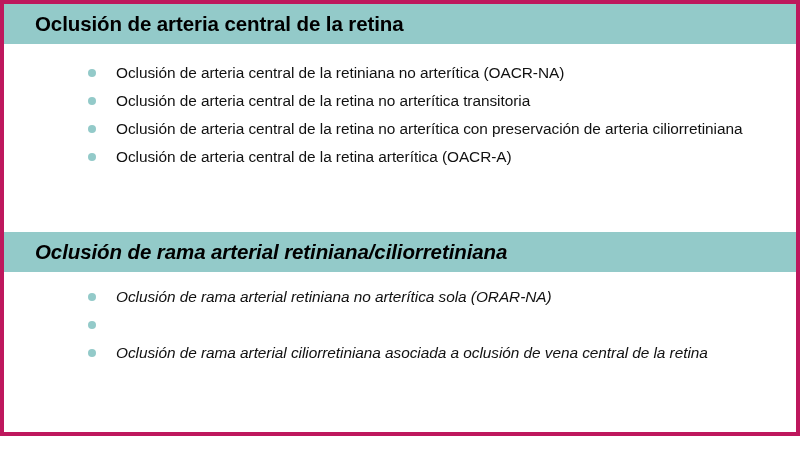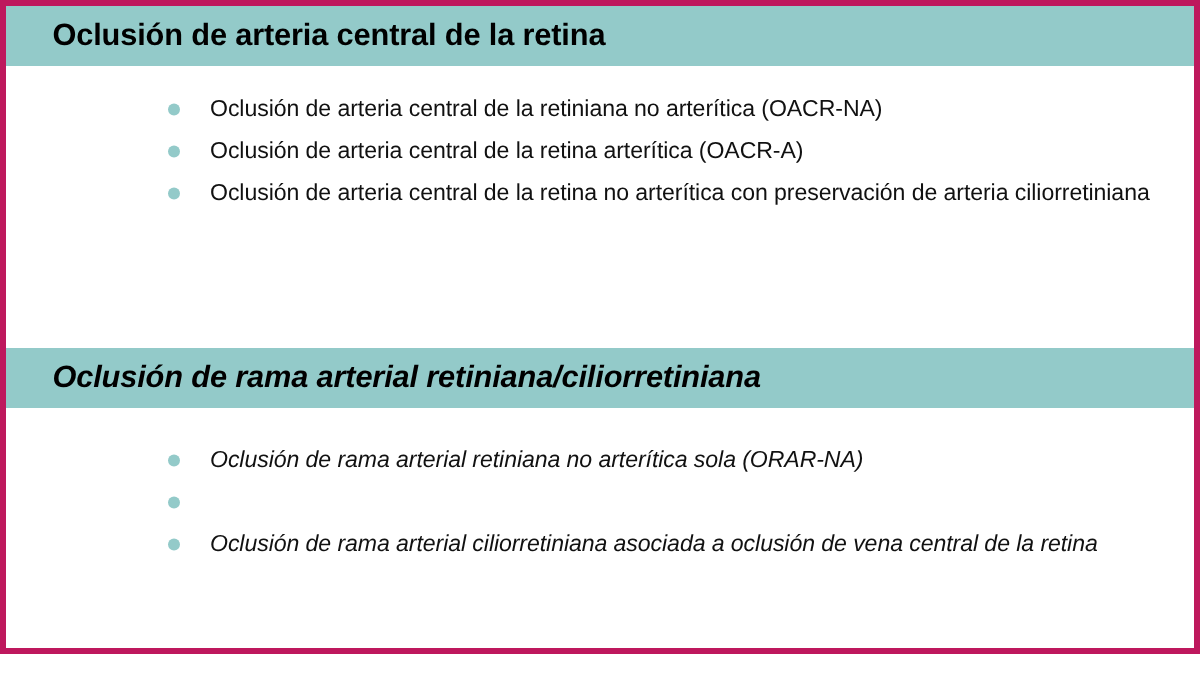--- a/index.html
+++ b/index.html
@@ -43,33 +43,32 @@
     line-height: 1;
     white-space: nowrap;
   }
 
   .bullet-list {
     padding: 0;
     margin: 0;
     list-style: none;
   }
   .section-1 .bullet-list { padding-top: 16px; }
-  .section-2 .bullet-list { padding-top: 22px; }
+  .section-2 .bullet-list { padding-top: 12px; }
 
   .bullet-item {
     position: relative;
     padding-left: 112px;
     padding-right: 18px;
     margin-bottom: 3px;
     font-size: 15.4px;
     color: #111111;
     line-height: 25px;
     min-height: 25px;
     letter-spacing: -0.05px;
-    margin-left: 24px;
   }
   .bullet-marker {
     position: absolute;
     left: 84px;
     top: 9px;
     width: 8px;
     height: 8px;
     border-radius: 50%;
     background: #93cac9;
   }
@@ -86,25 +85,29 @@
     <div class="section-header">
       <span class="title">Oclusión de arteria central de la retina</span>
     </div>
     <ul class="bullet-list">
       <li class="bullet-item">
         <span class="bullet-marker"></span>
         <span class="bullet-text">Oclusión de arteria central de la retiniana no arterítica (OACR-NA)</span>
       </li>
       <li class="bullet-item">
         <span class="bullet-marker"></span>
-        <span class="bullet-text">Oclusión de arteria central de la retina  arterítica (OACR-A)</span>
+        <span class="bullet-text">Oclusión de arteria central de la retina no arterítica transitoria</span>
       </li>
       <li class="bullet-item">
         <span class="bullet-marker"></span>
         <span class="bullet-text">Oclusión de arteria central de la retina no arterítica con preservación de arteria ciliorretiniana</span>
+      </li>
+      <li class="bullet-item">
+        <span class="bullet-marker"></span>
+        <span class="bullet-text">Oclusión de arteria central de la retina  arterítica (OACR-A)</span>
       </li>
     </ul>
   </div>
 
   <div class="section section-2">
     <div class="section-header">
       <span class="title">Oclusión de rama arterial retiniana/ciliorretiniana</span>
     </div>
     <ul class="bullet-list">
       <li class="bullet-item">

